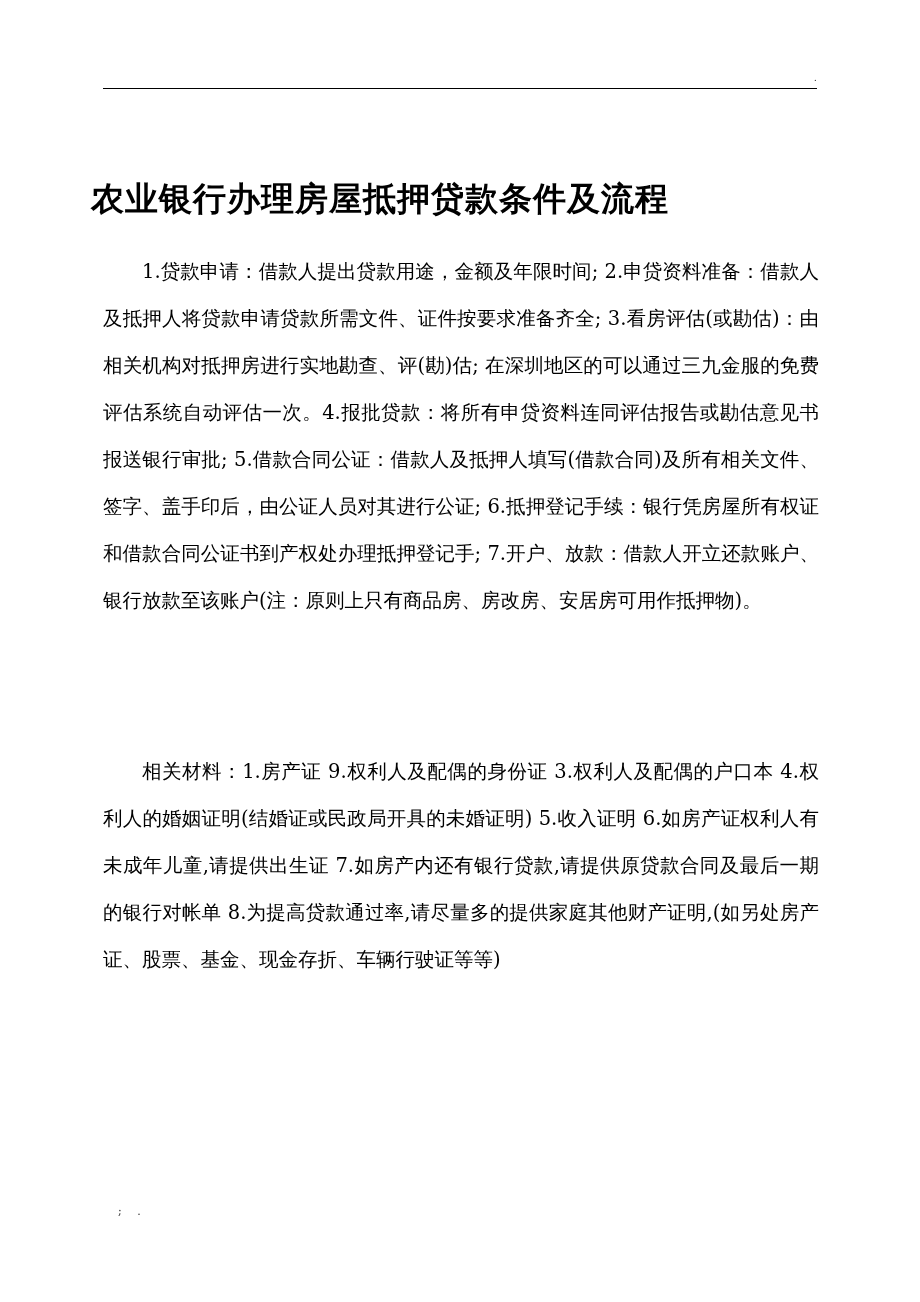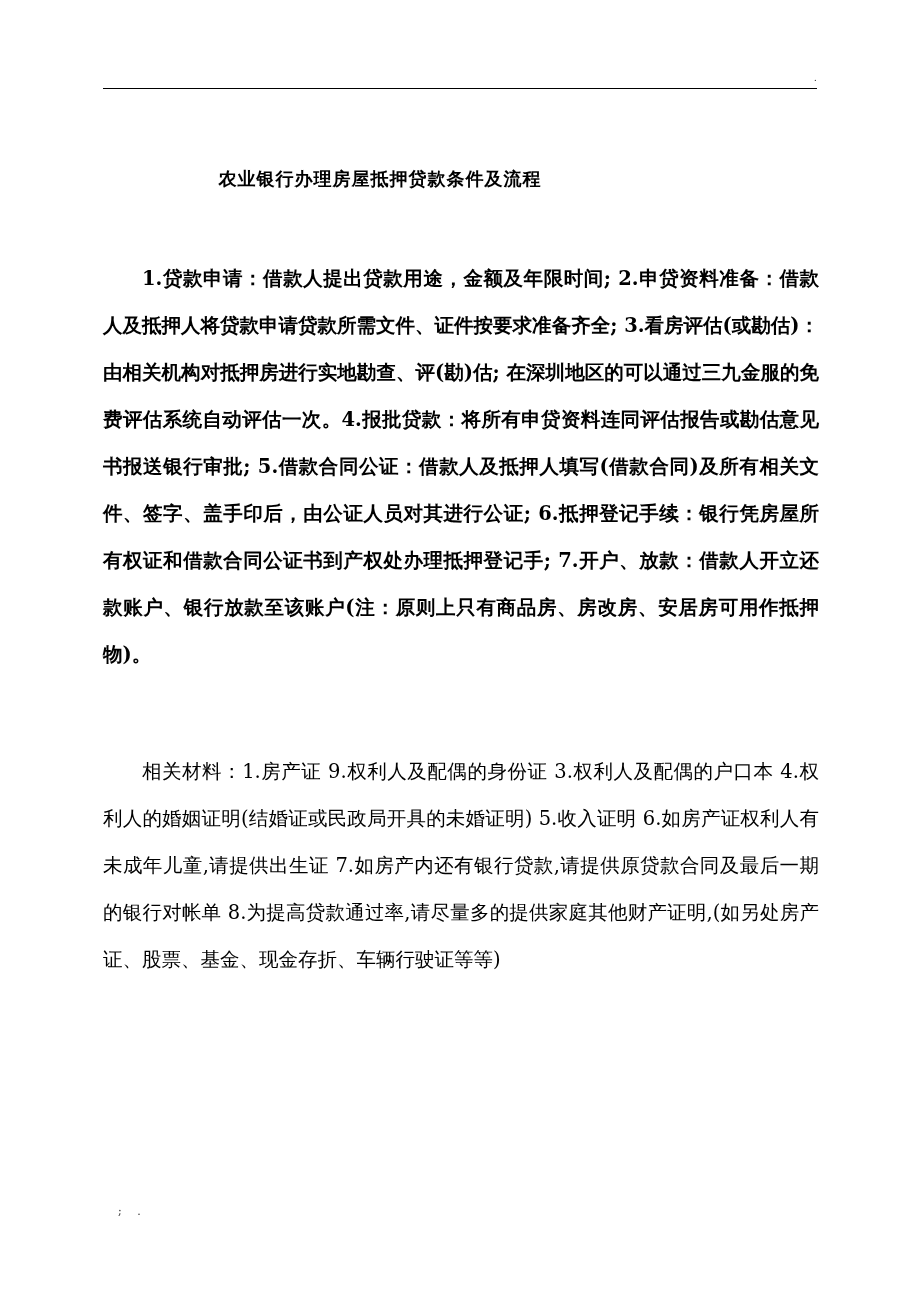--- a/index.html
+++ b/index.html
@@ -36,36 +36,36 @@
     font-size: 10px;
     color: #333333;
     font-family: "DejaVu Serif", "Liberation Serif", serif;
   }
   .doc-title {
     position: absolute;
     left: 0;
     top: 155px;
     width: 760px;
     text-align: center;
-    font-size: 18px;
+    font-size: 33px;
     font-weight: bold;
     letter-spacing: 1px;
     font-family: "DejaVu Sans", "Liberation Sans", sans-serif;
   }
   .body-block {
     position: absolute;
     left: 103px;
     width: 716px;
     font-size: 19.5px;
     line-height: 47px;
     text-align: justify;
     text-justify: inter-ideograph;
     font-family: "DejaVu Serif", "Liberation Serif", serif;
   }
-  .para-1 { top: 255px; font-weight: bold; }
+  .para-1 { top: 248px; }
   .para-2 { top: 748px; }
   .indent {
     text-indent: 39px;
     display: block;
   }
   .footer-mark {
     position: absolute;
     left: 118px;
     top: 1205px;
     font-size: 11px;

